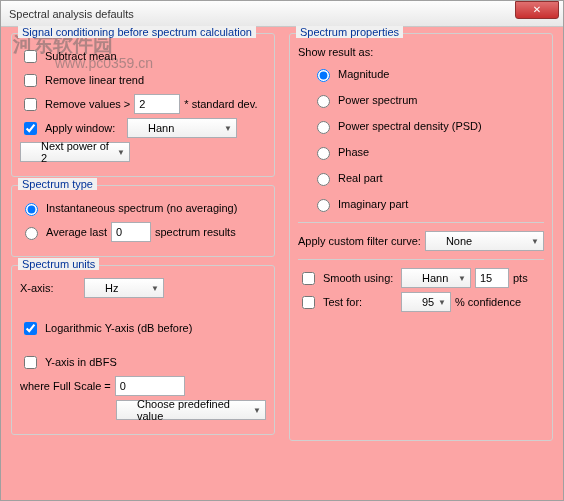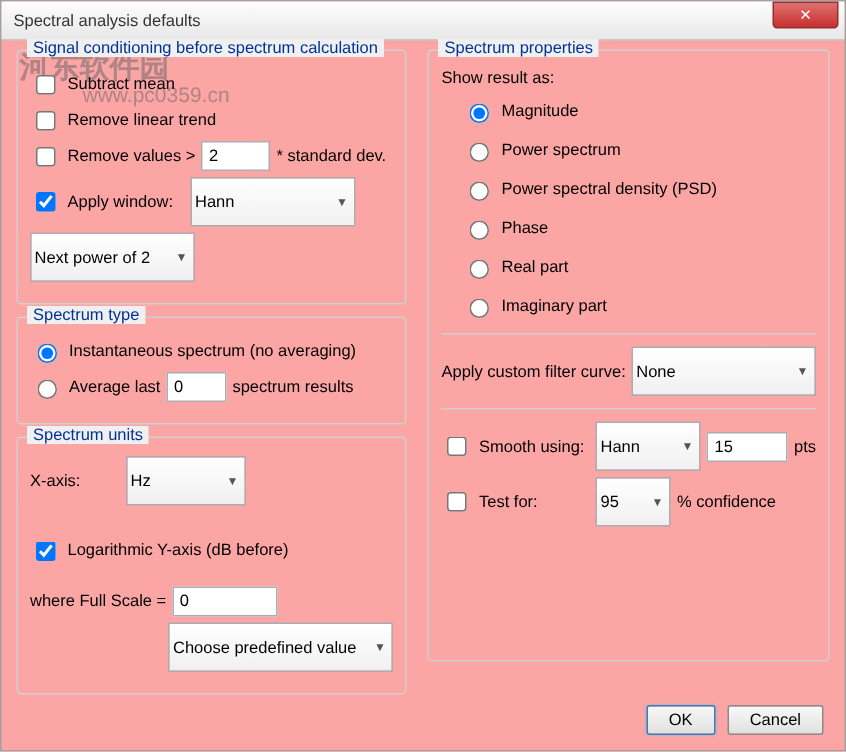--- a/index.html
+++ b/index.html
@@ -8,21 +8,21 @@
 .titlebar { height: 26px; background: linear-gradient(#fdfdfd, #e8e8e8); border-bottom: 1px solid #c8c8c8; display: flex; align-items: center; padding: 0 4px 0 8px; justify-content: space-between; }
 .title { color: #333; }
 .close-btn { width: 44px; height: 18px; background: linear-gradient(#e07070, #c83030); border: 1px solid #903030; border-radius: 0 0 3px 3px; color: #fff; display: flex; align-items: center; justify-content: center; font-size: 10px; margin-top: -8px; }
 .content { display: flex; padding: 6px 10px 0 10px; gap: 14px; }
 .col { flex: 1; }
 .fieldset { border: 1px solid #d0d0d0; border-radius: 3px; padding: 8px 8px 10px 8px; margin-bottom: 8px; position: relative; }
 .legend { position: absolute; top: -8px; left: 6px; background: #f0f0f0; padding: 0 4px; color: #003399; }
 .row { display: flex; align-items: center; margin: 4px 0; gap: 4px; min-height: 20px; }
 .chk, .rad { width: 13px; height: 13px; margin-right: 4px; }
 .text-in { border: 1px solid #abadb3; background: #fff; padding: 2px 4px; height: 20px; }
-.sel { border: 1px solid #abadb3; background: linear-gradient(#fff,#f0f0f0); height: 33px; padding: 0 16px 0 2px; position: relative; display: inline-flex; align-items: center; }
+.sel { border: 1px solid #abadb3; background: linear-gradient(#fff,#f0f0f0); height: 20px; padding: 0 16px 0 20px; position: relative; display: inline-flex; align-items: center; }
 .sel::after { content: "▼"; position: absolute; right: 4px; font-size: 8px; color: #555; }
 .btn { border: 1px solid #8a8a8a; background: linear-gradient(#f8f8f8,#e0e0e0); padding: 3px 14px; border-radius: 2px; }
 .btn.primary { border: 1px solid #3c7fb1; box-shadow: 0 0 2px #7eb4ea; }
 .footer { position: absolute; bottom: 10px; right: 14px; display: flex; gap: 8px; }
 .hr { border: 0; border-top: 1px solid #d0d0d0; margin: 8px 0; }
 .lbl { color: #000; }
 .watermark { position: absolute; top: 30px; left: 12px; color: rgba(100,100,100,0.5); font-size: 20px; font-weight: bold; pointer-events: none; }
 .watermark2 { position: absolute; top: 54px; left: 54px; color: rgba(100,100,100,0.5); font-size: 14px; pointer-events: none; }
 .radio-group .row { margin: 6px 0; }
 </style>
@@ -93,20 +93,24 @@
               <span>Hz</span>
             </div>
         </div>
         <div style="height:12px"></div>
         <div class="row">
           <input type="checkbox" class="chk" checked="" style="">
           <span class="lbl">Logarithmic Y-axis (dB before)</span>
         </div>
         <div style="height:6px"></div>
         <div class="row">
+          <input type="checkbox" class="chk" style="">
+          <span class="lbl">Y-axis in dBFS</span>
+        </div>
+        <div class="row">
           <span class="lbl">where Full Scale =</span>
           <input class="text-in" style="width: 70px;" value="0">
         </div>
         <div class="row" style="justify-content:flex-end">
           <div class="sel" style="width:150px">
               <span>Choose predefined value</span>
             </div>
         </div>
       </div>
 
@@ -149,32 +153,28 @@
               <span>None</span>
             </div>
         </div>
         <hr class="hr">
         <div class="row">
           <input type="checkbox" class="chk" style="">
           <span class="lbl" style="width:74px">Smooth using:</span>
           <div class="sel" style="width:70px">
               <span>Hann</span>
             </div>
-          <input class="text-in" style="width: 54px;" value="15">
+          <input class="text-in" style="width: 34px;" value="15">
           <span class="lbl">pts</span>
         </div>
         <div class="row" style="">
           <input type="checkbox" class="chk" style="">
           <span class="lbl" style="width:74px">Test for:</span>
           <div class="sel" style="width:50px">
               <span>95</span>
             </div>
           <span class="lbl">%  confidence</span>
         </div>
       </div>
     </div>
   </div>
 
-  <div class="footer">
-    <button class="btn primary">OK</button>
-    <button class="btn">Cancel</button>
-  </div>
 </div>
 
 </body></html>

